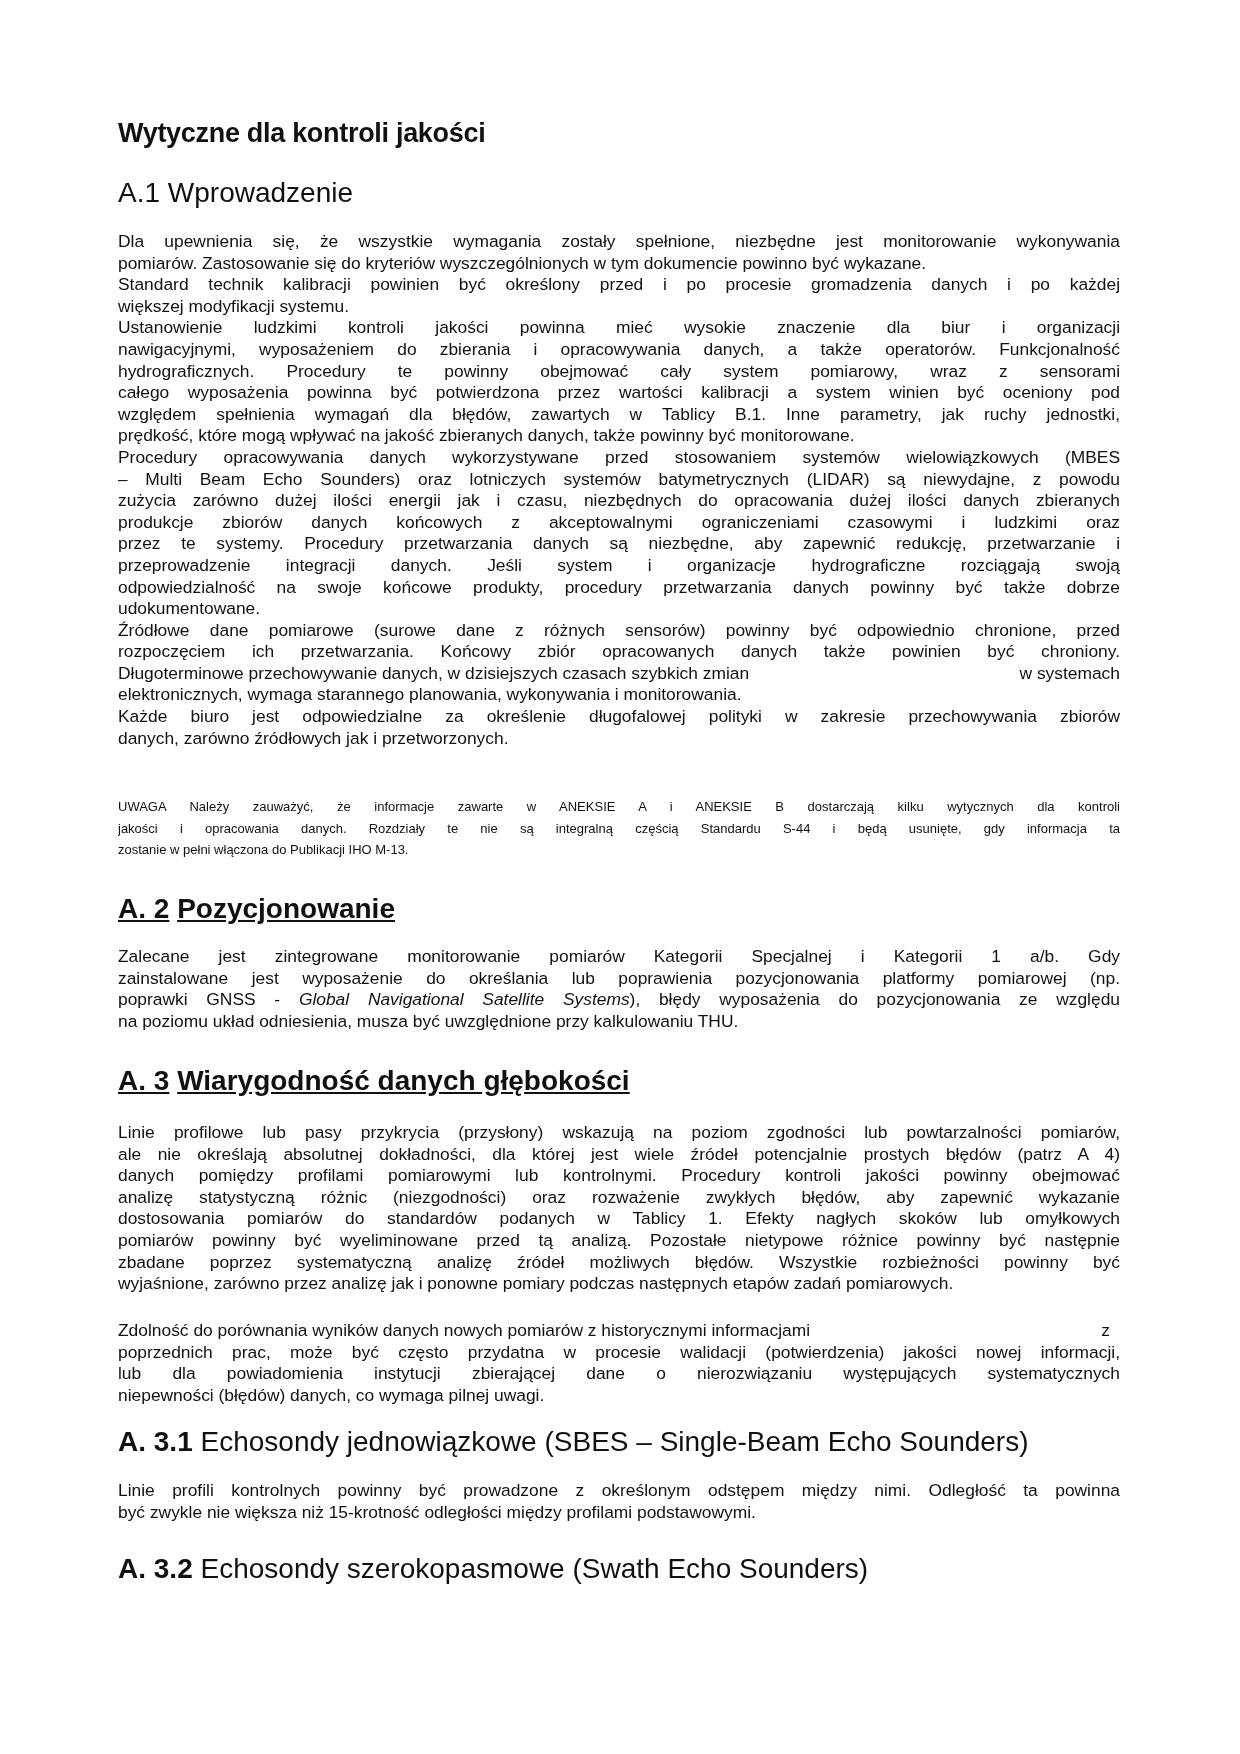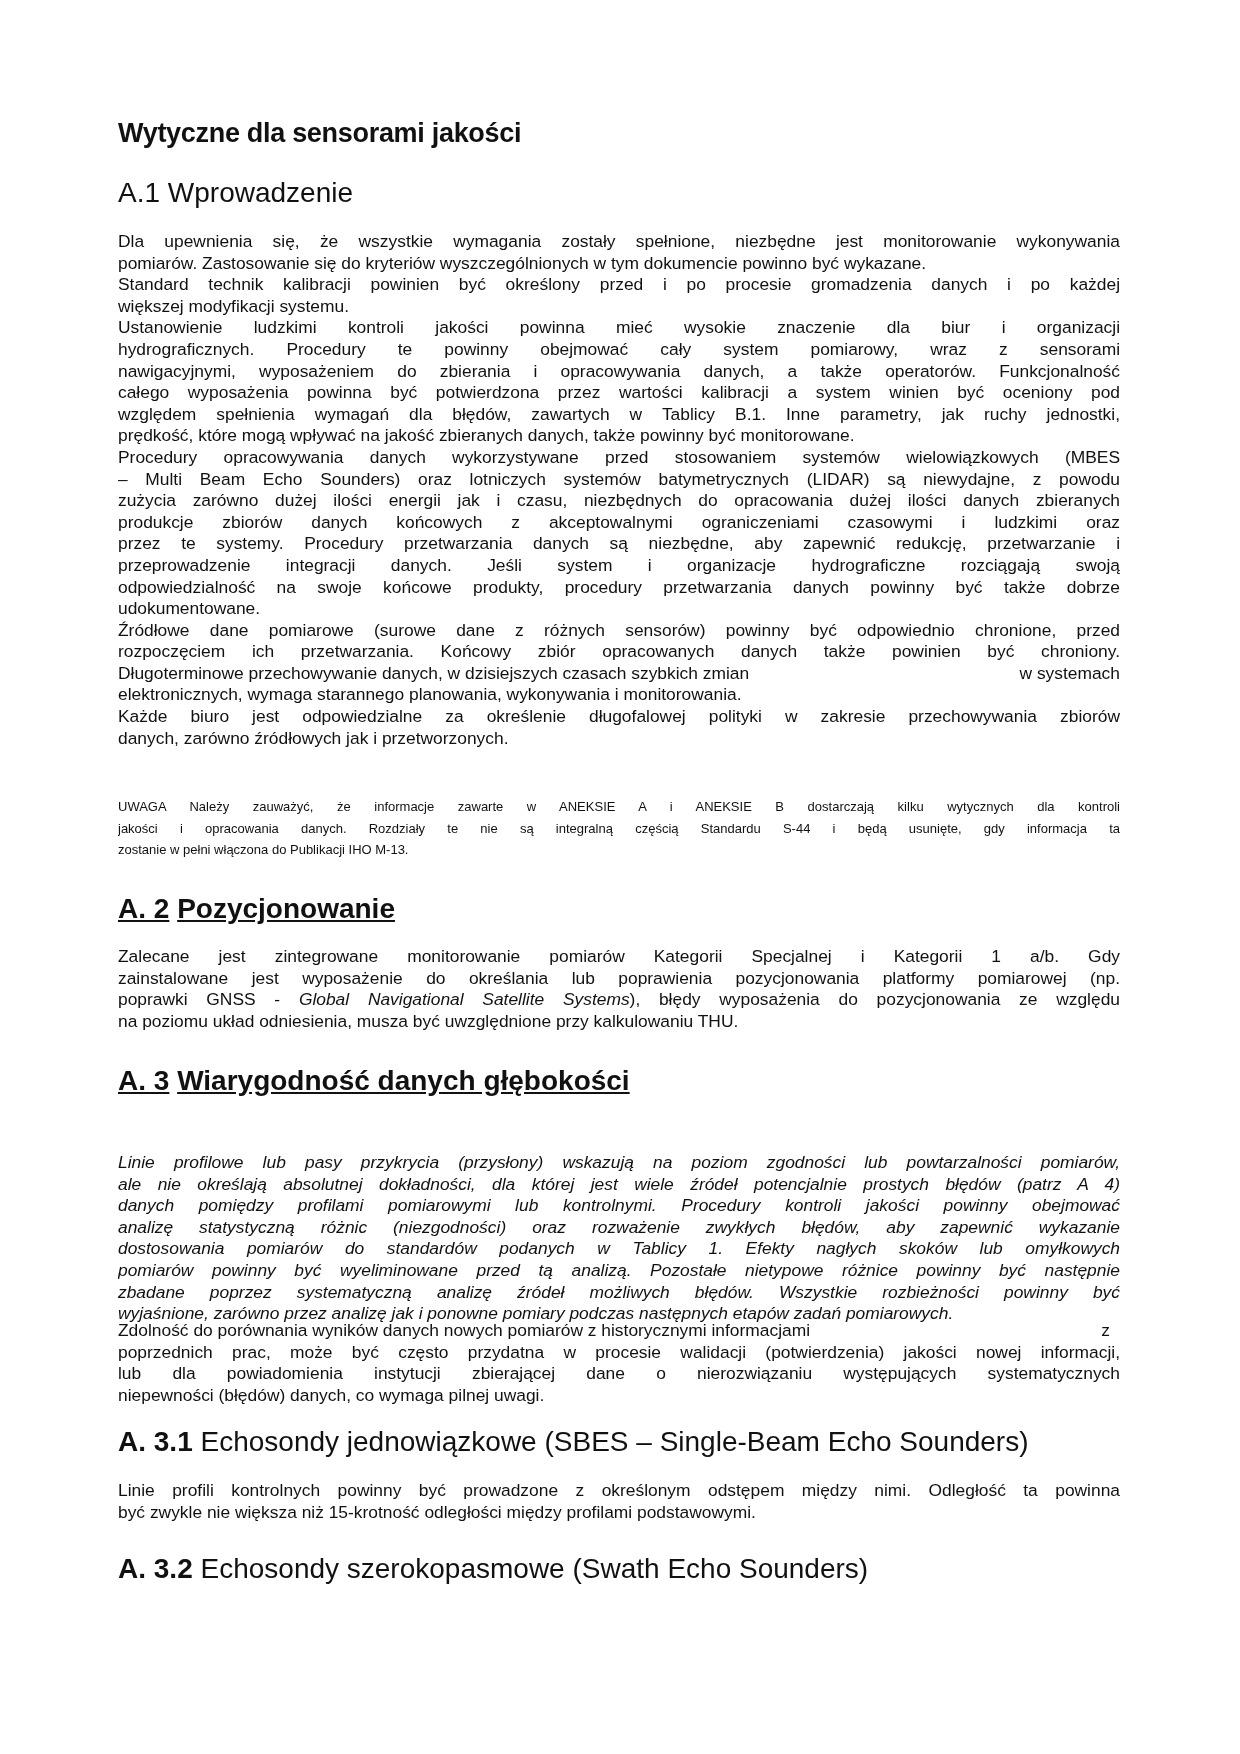--- a/index.html
+++ b/index.html
@@ -18,35 +18,35 @@
   .note { font-size: 13px; line-height: 21.5px; }
   .note .jline { height: 21.5px; }
   em { font-style: italic; }
 </style>
 </head>
 <body>
 
 <div class="page">
 <div class="content">
 
-  <h1 class="title abs" style="top:118px;">Wytyczne dla sensorami jakości</h1>
+  <h1 class="title abs" style="top:118px;">Wytyczne dla kontroli jakości</h1>
 
   <h2 class="sec abs" style="top:177px;">
     <span>A.1</span>
     <span>Wprowadzenie</span>
   </h2>
 
   <div class="para abs" style="top:231px;">
     <span class="jline">Dla upewnienia się, że wszystkie wymagania zostały spełnione, niezbędne jest monitorowanie wykonywania</span>
     <span class="line">pomiarów. Zastosowanie się do kryteriów wyszczególnionych w tym dokumencie powinno być wykazane.</span>
     <span class="jline">Standard technik kalibracji powinien być określony przed i po procesie gromadzenia danych i po każdej</span>
     <span class="line">większej modyfikacji systemu.</span>
     <span class="jline">Ustanowienie ludzkimi kontroli jakości powinna mieć wysokie znaczenie dla biur i organizacji</span>
+    <span class="jline">nawigacyjnymi, wyposażeniem do zbierania i opracowywania danych, a także operatorów. Funkcjonalność</span>
     <span class="jline">hydrograficznych. Procedury te powinny obejmować cały system pomiarowy, wraz z sensorami</span>
-    <span class="jline">nawigacyjnymi, wyposażeniem do zbierania i opracowywania danych, a także operatorów. Funkcjonalność</span>
     <span class="jline">całego wyposażenia powinna być potwierdzona przez wartości kalibracji a system winien być oceniony pod</span>
     <span class="jline">względem spełnienia wymagań dla błędów, zawartych w Tablicy B.1. Inne parametry, jak ruchy jednostki,</span>
     <span class="line">prędkość, które mogą wpływać na jakość zbieranych danych, także powinny być monitorowane.</span>
     <span class="jline">Procedury opracowywania danych wykorzystywane przed stosowaniem systemów wielowiązkowych (MBES</span>
     <span class="jline">– Multi Beam Echo Sounders) oraz lotniczych systemów batymetrycznych (LIDAR) są niewydajne, z powodu</span>
     <span class="jline">zużycia zarówno dużej ilości energii jak i czasu, niezbędnych do opracowania dużej ilości danych zbieranych</span>
     <span class="jline">produkcje zbiorów danych końcowych z akceptowalnymi ograniczeniami czasowymi i ludzkimi oraz</span>
     <span class="jline">przez te systemy. Procedury przetwarzania danych są niezbędne, aby zapewnić redukcję, przetwarzanie i</span>
     <span class="jline">przeprowadzenie integracji danych. Jeśli system i organizacje hydrograficzne rozciągają swoją</span>
     <span class="jline">odpowiedzialność na swoje końcowe produkty, procedury przetwarzania danych powinny być także dobrze</span>
@@ -80,21 +80,21 @@
       <span>poprawki GNSS - </span><em>Global Navigational Satellite Systems</em><span>), błędy wyposażenia do pozycjonowania ze względu</span>
     </span>
     <span class="line">na poziomu układ odniesienia, musza być uwzględnione przy kalkulowaniu THU.</span>
   </div>
 
   <h2 class="sec abs" style="top:1065px;">
     <span class="t-bold">A. 3</span>
     <span class="t-bold">Wiarygodność danych głębokości</span>
   </h2>
 
-  <div class="para abs" style="top:1152px;font-style:italic;">
+  <div class="para abs" style="top:1122px;">
     <span class="jline">Linie profilowe lub pasy przykrycia (przysłony) wskazują na poziom zgodności lub powtarzalności pomiarów,</span>
     <span class="jline">ale nie określają absolutnej dokładności, dla której jest wiele źródeł potencjalnie prostych błędów (patrz A 4)</span>
     <span class="jline">danych pomiędzy profilami pomiarowymi lub kontrolnymi. Procedury kontroli jakości powinny obejmować</span>
     <span class="jline">analizę statystyczną różnic (niezgodności) oraz rozważenie zwykłych błędów, aby zapewnić wykazanie</span>
     <span class="jline">dostosowania pomiarów do standardów podanych w Tablicy 1. Efekty nagłych skoków lub omyłkowych</span>
     <span class="jline">pomiarów powinny być wyeliminowane przed tą analizą. Pozostałe nietypowe różnice powinny być następnie</span>
     <span class="jline">zbadane poprzez systematyczną analizę źródeł możliwych błędów. Wszystkie rozbieżności powinny być</span>
     <span class="line">wyjaśnione, zarówno przez analizę jak i ponowne pomiary podczas następnych etapów zadań pomiarowych.</span>
   </div>
 

